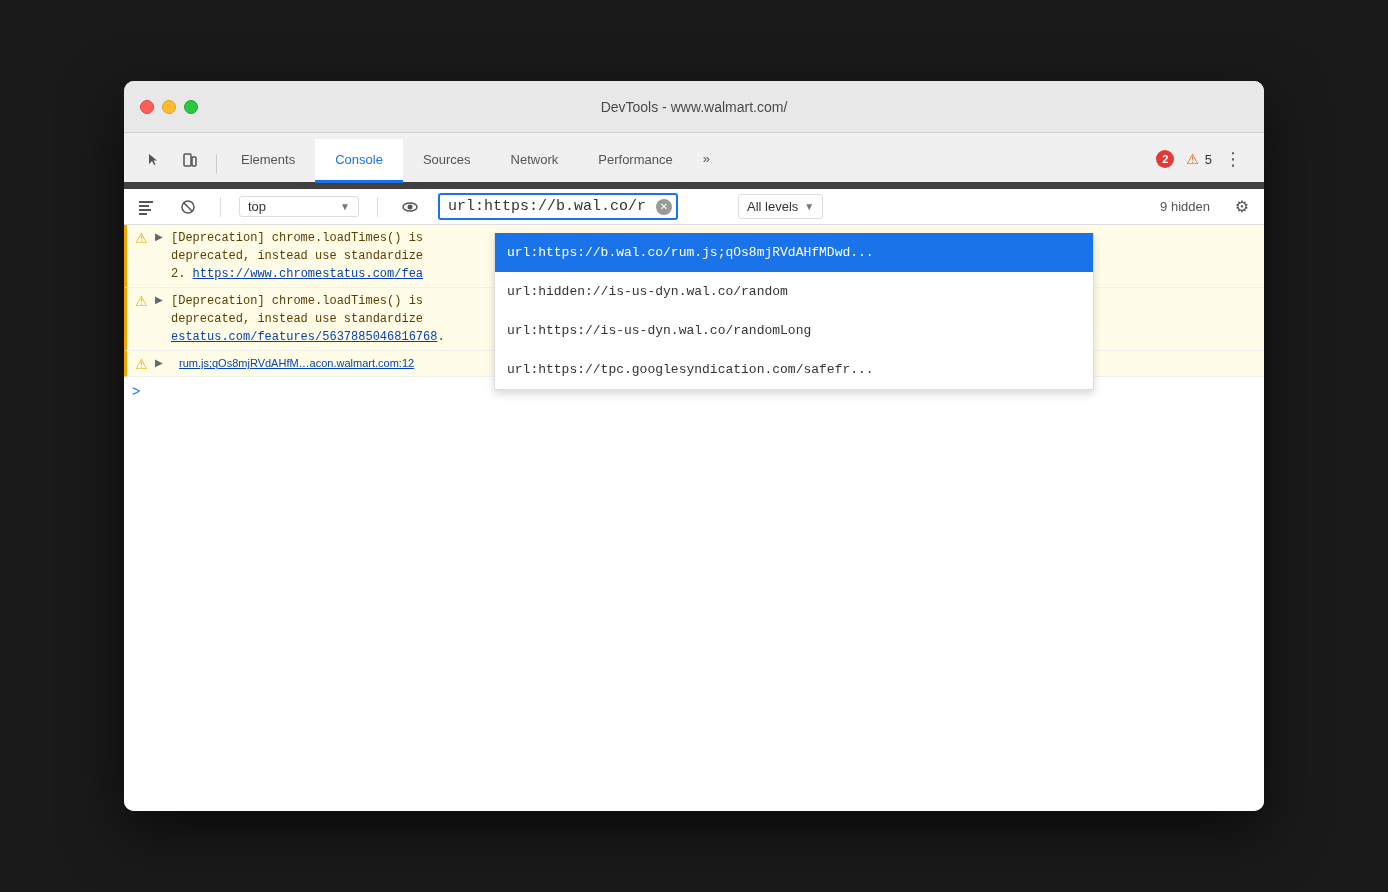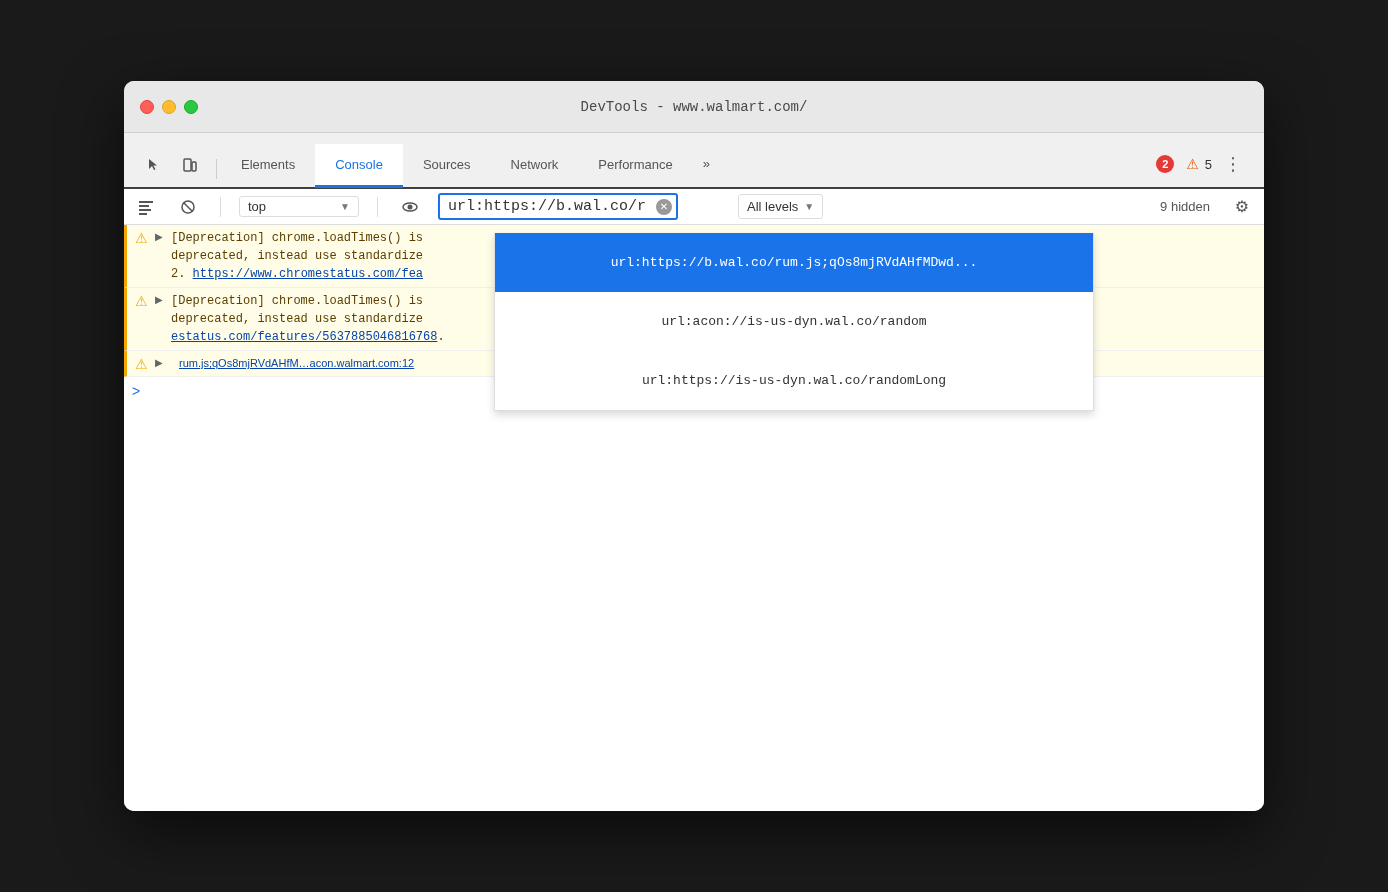--- a/index.html
+++ b/index.html
@@ -53,31 +53,30 @@
     .traffic-light.minimize { background: #ffbd2e; border: 1px solid #dea123; }
     .traffic-light.maximize { background: #28c840; border: 1px solid #1aab29; }
 
     .title-bar-title {
       position: absolute;
       left: 50%;
       transform: translateX(-50%);
       font-size: 14px;
       color: #4a4a4a;
       font-weight: 500;
-      font-family: Liberation Mono, monospace;
     }
 
     
     .tab-bar {
       background: #f0f0f0;
       height: 56px;
       display: flex;
       align-items: flex-end;
       padding: 0 8px;
-      border-bottom: 2px solid #404040;
+      border-bottom: 7px solid #404040;
       flex-shrink: 0;
       gap: 0;
     }
 
     .tab-icons {
       display: flex;
       align-items: center;
       gap: 8px;
       padding: 0 8px;
       margin-bottom: 8px;
@@ -311,29 +310,28 @@
       left: 370px;
       background: white;
       border: 1px solid #ddd;
       border-top: none;
       box-shadow: 0 4px 8px rgba(0,0,0,0.15);
       z-index: 100;
       width: 600px;
     }
 
     .autocomplete-item {
-      padding: 22px 12px;
+      padding: 12px 12px;
       font-size: 13px;
       font-family: 'Courier New', monospace;
       color: #333;
       cursor: pointer;
       white-space: nowrap;
       overflow: hidden;
       text-overflow: ellipsis;
-      text-align: center;
     }
 
     .autocomplete-item.selected {
       background: #1a73e8;
       color: white;
     }
 
     
     .console-content {
       flex: 1;
@@ -499,22 +497,23 @@
     </div>
     <div class="level-selector">
       <span>All levels</span>
       <span class="level-selector-arrow">▼</span>
     </div>
     <span class="hidden-count">9 hidden</span>
     <div class="settings-btn">⚙</div>
 
     <div class="autocomplete-dropdown">
       <div class="autocomplete-item selected">url:https://b.wal.co/rum.js;qOs8mjRVdAHfMDwd...</div>
-      <div class="autocomplete-item">url:acon://is-us-dyn.wal.co/random</div>
+      <div class="autocomplete-item">url:hidden://is-us-dyn.wal.co/random</div>
       <div class="autocomplete-item">url:https://is-us-dyn.wal.co/randomLong</div>
+      <div class="autocomplete-item">url:https://tpc.googlesyndication.com/safefr...</div>
     </div>
   </div>
 
   <div class="console-content">
 
     <div class="console-message warning">
       <div class="console-message-icon warn-icon">⚠</div>
       <div class="console-message-expand">▶</div>
       <div class="console-message-content">
         <span class="message-text">[Deprecation] chrome.loadTimes() is<br>

